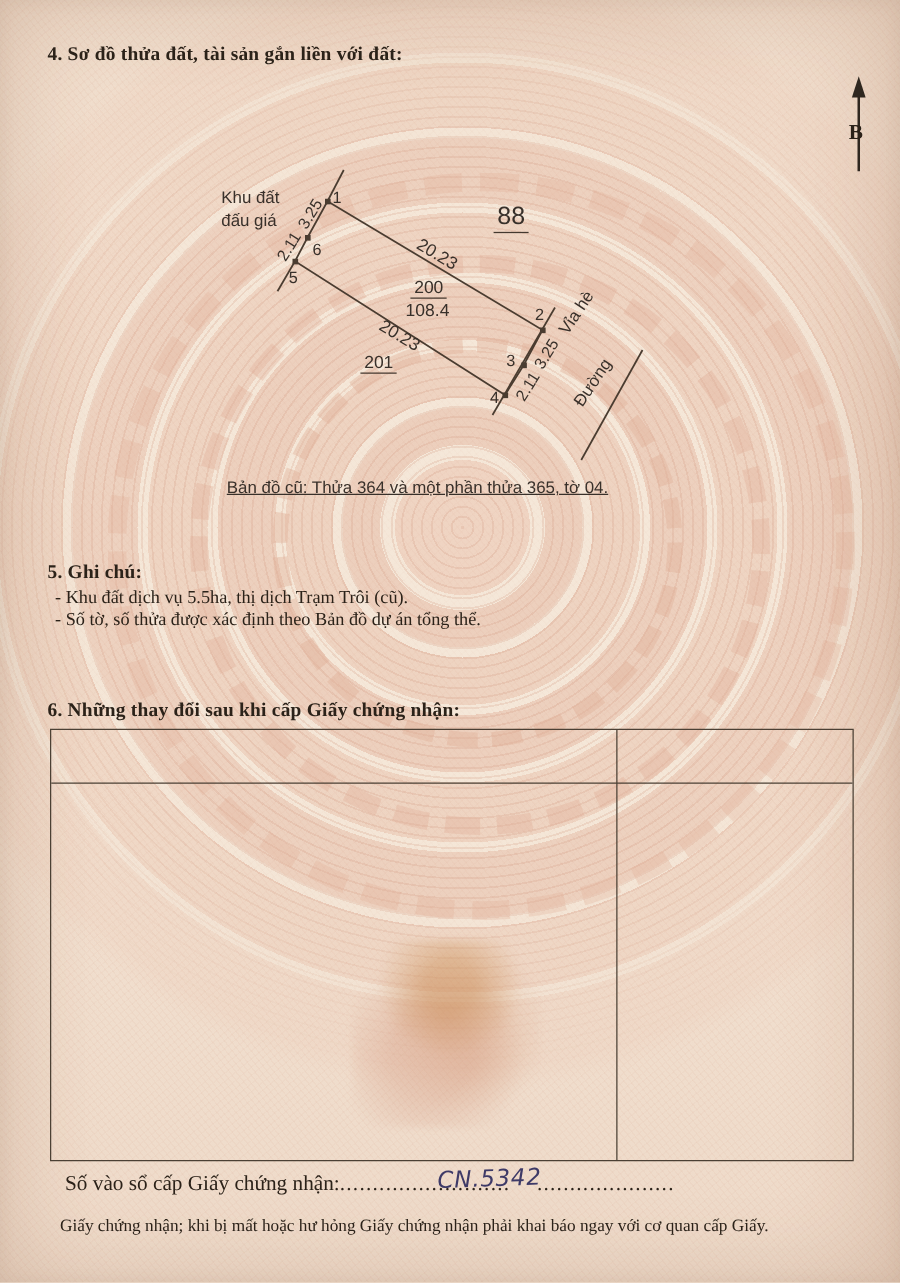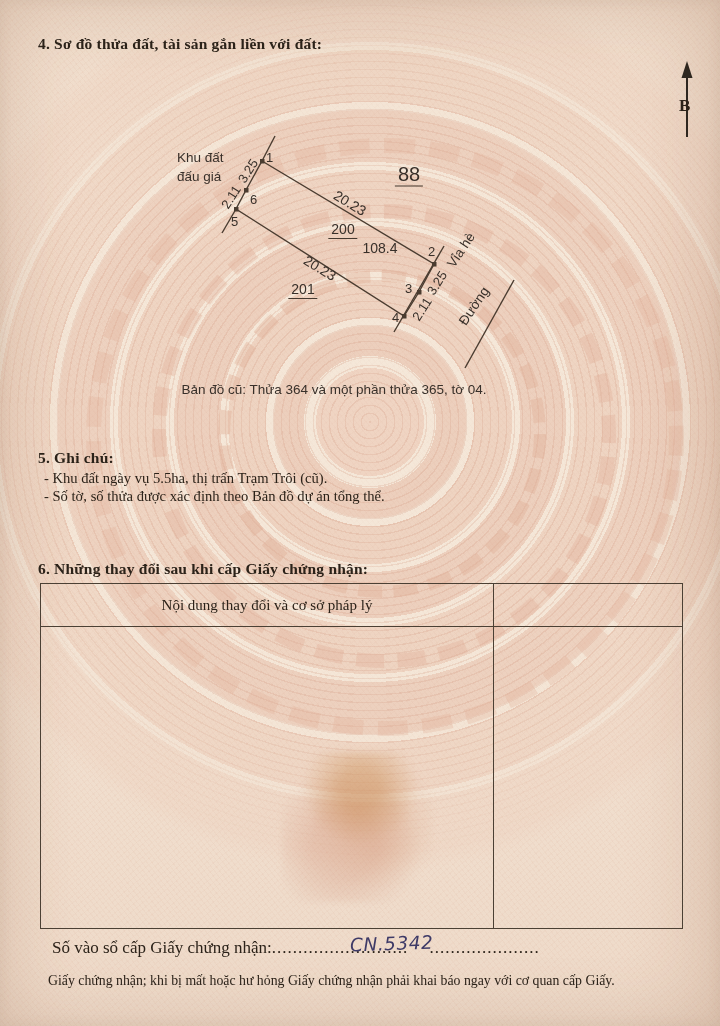--- a/index.html
+++ b/index.html
@@ -131,39 +131,38 @@
 
 <div class="diagram-label rot" style="left:231px;top:197px;transform:translate(-50%,-50%) rotate(-58deg);">2.11</div>
 <div class="diagram-label rot" style="left:248px;top:171px;transform:translate(-50%,-50%) rotate(-58deg);">3.25</div>
 <div class="diagram-label rot" style="left:350px;top:203px;transform:translate(-50%,-50%) rotate(31deg);font-size:14px;">20.23</div>
 <div class="diagram-label rot" style="left:320px;top:268px;transform:translate(-50%,-50%) rotate(31deg);font-size:14px;">20.23</div>
 <div class="diagram-label rot" style="left:437px;top:283px;transform:translate(-50%,-50%) rotate(-58deg);">3.25</div>
 <div class="diagram-label rot" style="left:422px;top:309px;transform:translate(-50%,-50%) rotate(-58deg);">2.11</div>
 
 <div class="diagram-label center" style="left:369px;top:174px;font-size:20px;margin-left:40px;"><span class="u">88</span></div>
 <div class="diagram-label center" style="left:343px;top:229px;font-size:14px;"><span class="u">200</span></div>
-<div class="diagram-label center" style="left:342px;top:248px;font-size:14px;margin-left:38px;">108.4</div>
+<div class="diagram-label center" style="left:342px;top:248px;font-size:14px;">108.4</div>
 <div class="diagram-label center" style="left:303px;top:289px;font-size:14px;"><span class="u">201</span></div>
 
 <div class="diagram-label rot" style="left:461px;top:250px;transform:translate(-50%,-50%) rotate(-56deg);font-size:13.5px;">Vỉa hè</div>
 <div class="diagram-label rot" style="left:474px;top:306px;transform:translate(-50%,-50%) rotate(-56deg);font-size:13.5px;">Đường</div>
 
-<div class="diagram-label" style="left:334px;top:382px;transform:translateX(-50%);font-size:13.5px;">Bản đồ cũ: Thửa 364 và một phần thửa 365, tờ 04.</div>
+<div class="diagram-label" style="left:334px;top:382px;transform:translateX(-50%);font-size:13.5px;text-decoration:underline;">Bản đồ cũ: Thửa 364 và một phần thửa 365, tờ 04.</div>
 
 <div class="abs sec-title" style="left:38px;top:449px;z-index:3;">5. Ghi chú:</div>
 <div class="abs notes" style="left:44px;top:470px;z-index:3;">
-  <div>- Khu đất ngày vụ 5.5ha, thị trấn Trạm Trôi (cũ).</div>
+  <div>- Khu đất dịch vụ 5.5ha, thị dịch Trạm Trôi (cũ).</div>
   <div>- Số tờ, số thửa được xác định theo Bản đồ dự án tổng thể.</div>
 </div>
 
 <div class="abs sec-title" style="left:38px;top:560px;z-index:3;">6. Những thay đổi sau khi cấp Giấy chứng nhận:</div>
 <div class="tbl">
   <div class="divider"></div>
   <div class="head-rule"></div>
-  <div class="th th1">Nội dung thay đổi và cơ sở pháp lý</div>
 </div>
 
 <div class="registry">
   <span>Số vào sổ cấp Giấy chứng nhận:</span><span class="dots">......</span><span class="dots">....................</span><span class="handwriting">CN.5342</span><span class="dots">.....................</span>
 </div>
 
 <div class="notice">
   <div>Giấy chứng nhận; khi bị mất hoặc hư hỏng Giấy chứng nhận phải khai báo ngay với cơ quan cấp Giấy.</div>
 </div>
 

